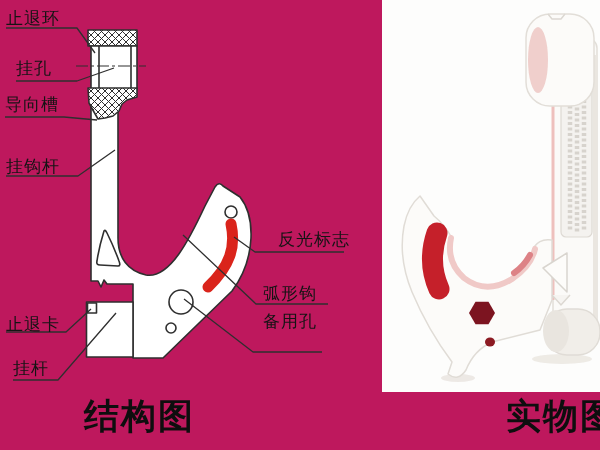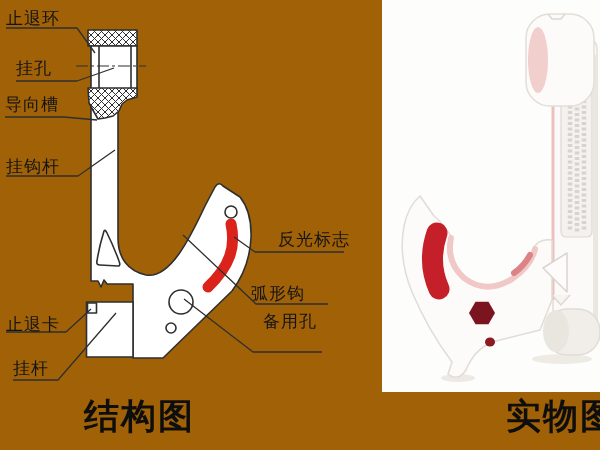--- a/index.html
+++ b/index.html
@@ -1,17 +1,17 @@
 <!DOCTYPE html>
 <html><head>
 <meta charset="utf-8">
 <style>
   html,body{margin:0;padding:0;background:#ffffff;}
   #stage{
-    position:relative;width:600px;height:450px;background:#a16207;overflow:hidden;
+    position:relative;width:600px;height:450px;background:#be185d;overflow:hidden;
     font-family:"Liberation Sans", sans-serif;
   }
   #fig{position:absolute;left:0;top:0;width:600px;height:450px;}
   .lbl{
     position:absolute;color:#141414;font-size:17px;line-height:1.05;
     letter-spacing:1px;white-space:nowrap;font-family:"Liberation Sans", sans-serif;
   }
   .caption{
     position:absolute;color:#0e0e0e;font-size:35px;letter-spacing:2px;white-space:nowrap;
     font-family:"Liberation Serif", serif;font-weight:600;
@@ -124,18 +124,18 @@
     </g>
   </svg>
 
   <div class="lbl" style="left:6px;top:10px;">止退环</div>
   <div class="lbl" style="left:16px;top:60px;">挂孔</div>
   <div class="lbl" style="left:5px;top:96px;">导向槽</div>
   <div class="lbl" style="left:6px;top:158px;">挂钩杆</div>
   <div class="lbl" style="left:6px;top:316px;">止退卡</div>
   <div class="lbl" style="left:13px;top:360px;">挂杆</div>
   <div class="lbl" style="left:278px;top:231px;">反光标志</div>
-  <div class="lbl" style="left:251px;top:285px;text-align:right;">弧形钩</div>
+  <div class="lbl" style="left:263px;top:285px;text-align:right;">弧形钩</div>
   <div class="lbl" style="left:263px;top:313px;">备用孔</div>
 
   <div class="caption" style="left:84px;top:393px;">结构图</div>
   <div class="caption" style="left:506px;top:393px;">实物图</div>
 </div>
 
 </body></html>

